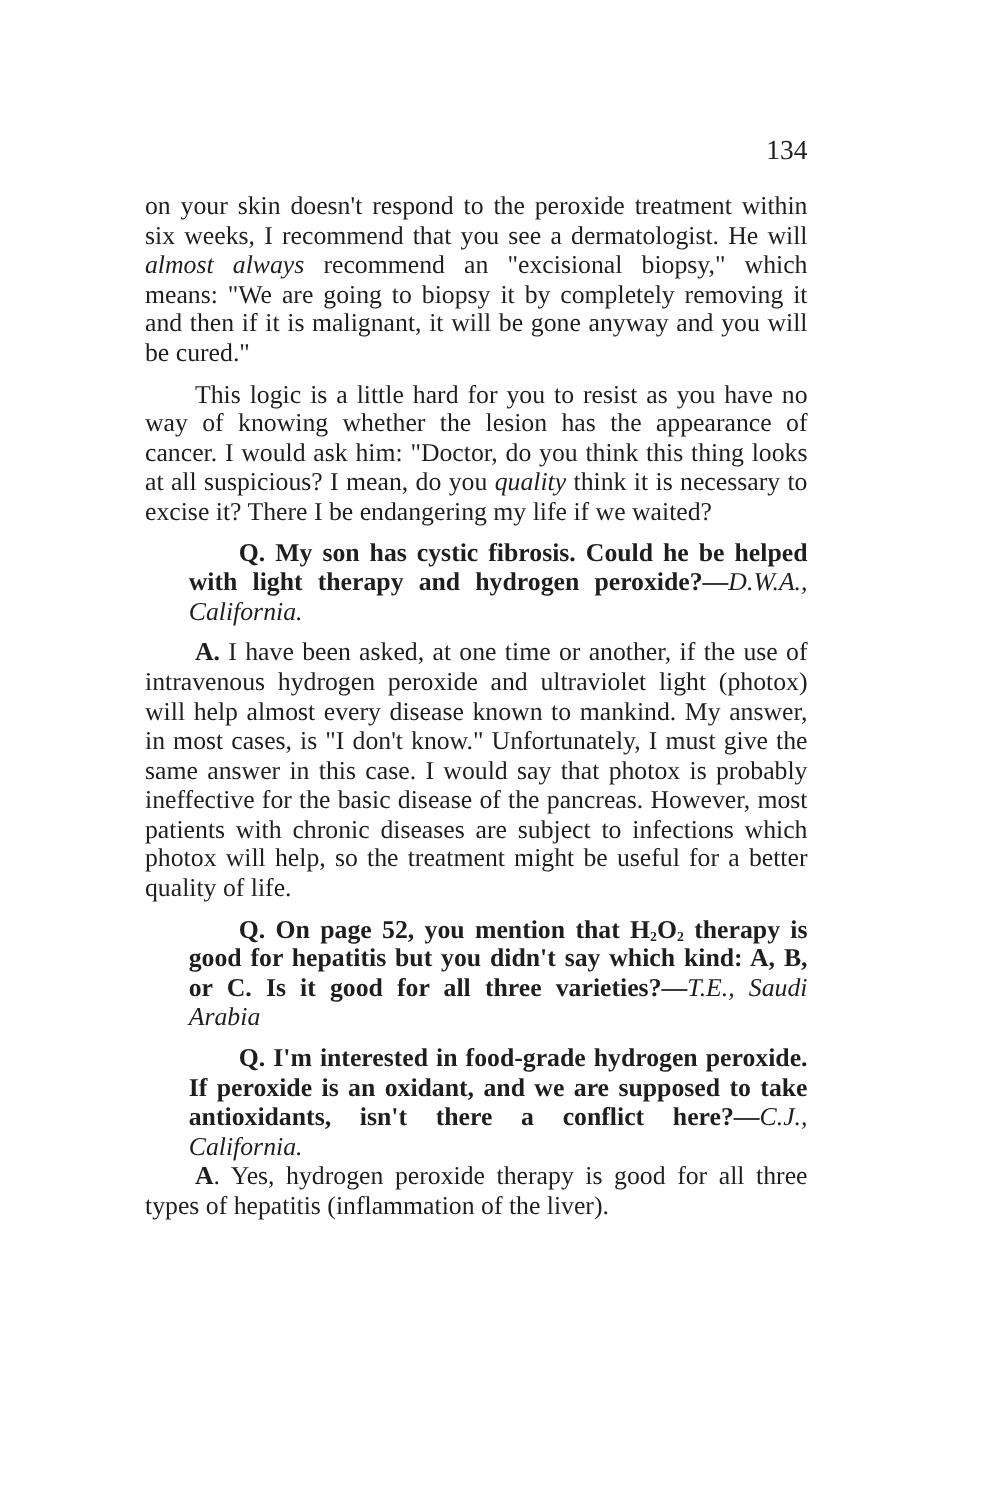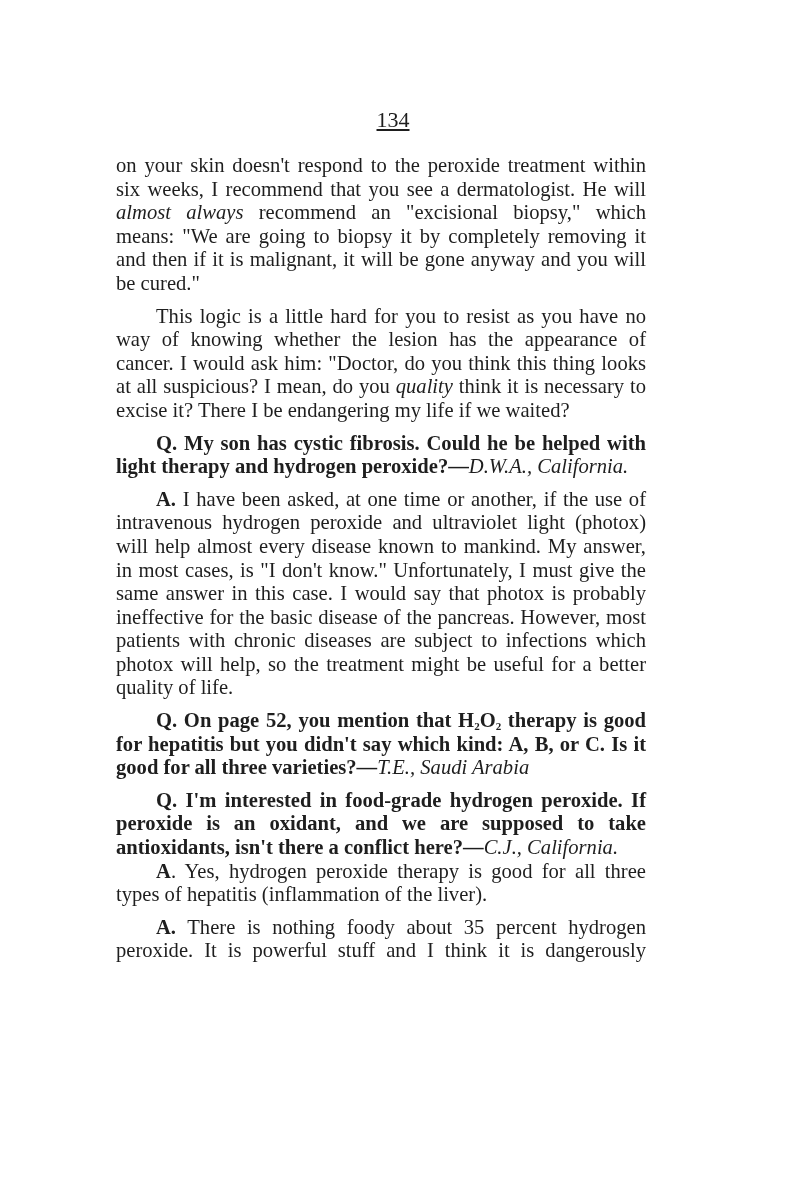--- a/index.html
+++ b/index.html
@@ -3,30 +3,30 @@
 <meta charset="utf-8">
 <style>
   html, body { margin: 0; padding: 0; background: #ffffff; }
   body { width: 800px; height: 1200px; position: relative; overflow: hidden; }
   .page {
     position: absolute; left: 116px; top: 0; width: 530px;
     font-family: "Liberation Serif", "DejaVu Serif", serif;
     color: #1e1e1e; font-size: 20.6px; line-height: 23.6px;
   }
   .header {
-    position: absolute; top: 108px; left: 12px; width: 530px; height: 30px;
-    display: flex; justify-content: center; align-items: baseline; text-decoration: underline;
+    position: absolute; top: 108px; left: 0; width: 530px; height: 30px;
+    display: flex; justify-content: flex-end; align-items: baseline;
   }
   .page-num { font-size: 22px; }
   .running-head { font-size: 17px; font-variant: small-caps; letter-spacing: 0.2px; }
   .body { position: absolute; top: 154px; left: 0; width: 530px; }
   p { margin: 0; text-align: justify; text-align-last: left; }
   p.indent { text-indent: 40px; }
   .gap { margin-top: 9px; }
-  .q { font-weight: bold; }
+  .q { font-weight: bold; margin-left: 35px; }
   .q .attrib { font-weight: normal; font-style: italic; }
   em { }
   b { font-weight: bold; }
   sub { font-size: 11px; vertical-align: -3px; line-height: 0; }
 </style>
 </head>
 <body>
 
 <div class="page">
   <div class="header">
@@ -42,15 +42,14 @@
     <p class="indent gap q"><span>Q. My son has cystic fibrosis. Could he be helped with light therapy and hydrogen peroxide?—</span><span class="attrib">D.W.A., California.</span></p>
 
     <p class="indent gap"><b>A.</b><span> I have been asked, at one time or another, if the use of intravenous hydrogen peroxide and ultraviolet light (photox) will help almost every disease known to mankind. My answer, in most cases, is "I don't know." Unfortunately, I must give the same answer in this case. I would say that photox is probably ineffective for the basic disease of the pancreas. However, most patients with chronic diseases are subject to infections which photox will help, so the treatment might be useful for a better quality of life.</span></p>
 
     <p class="indent gap q"><span>Q. On page 52, you mention that H</span><sub>2</sub><span>O</span><sub>2</sub><span> therapy is good for hepatitis but you didn't say which kind: A, B, or C. Is it good for all three varieties?—</span><span class="attrib">T.E., Saudi Arabia</span></p>
 
     <p class="indent gap q"><span>Q. I'm interested in food-grade hydrogen peroxide. If peroxide is an oxidant, and we are supposed to take antioxidants, isn't there a conflict here?—</span><span class="attrib">C.J., California.</span></p>
 
     <p class="indent"><b>A</b><span>. Yes, hydrogen peroxide therapy is good for all three types of hepatitis (inflammation of the liver).</span></p>
 
-    <p class="indent gap" style="text-align-last: justify;"><b>A.</b><span> There is nothing foody about 35 percent hydrogen peroxide. It is powerful stuff and I think it is dangerously</span></p>
   </div>
 </div>
 
 </body></html>

